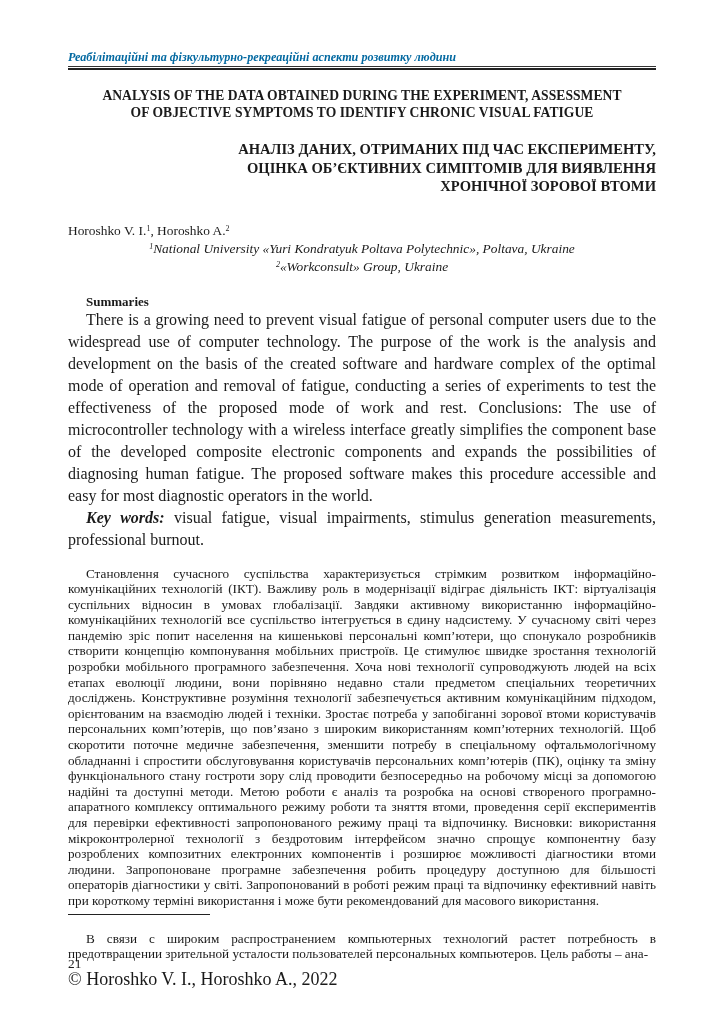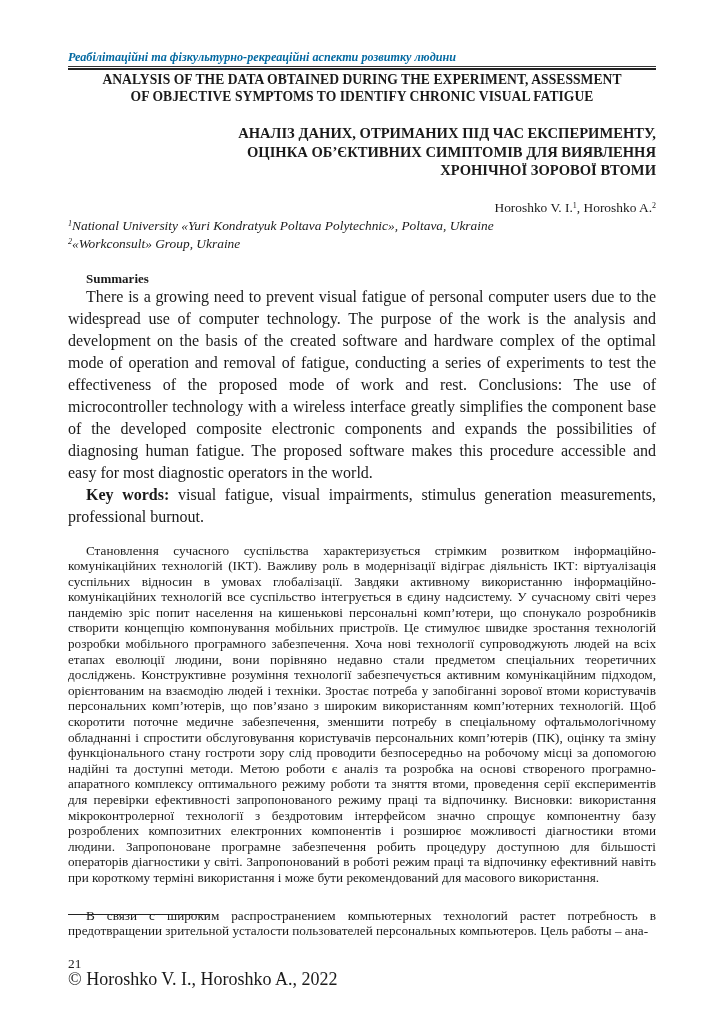--- a/index.html
+++ b/index.html
@@ -41,41 +41,42 @@
       height: 1px;
       background: #333;
     }
     .header-rule .thick {
       position: absolute;
       left: 0; right: 0; top: 2px;
       height: 2px;
       background: #222;
     }
     .title-en {
+      margin-top: 16px;
       text-align: center;
       font-weight: bold;
       font-size: 13.6px;
       line-height: 17px;
       letter-spacing: 0.05px;
     }
     .title-ua {
       margin-top: 19px;
       text-align: right;
       font-weight: bold;
       font-size: 14.6px;
       line-height: 18.5px;
     }
     .authors {
-      margin-top: 19px;
-      text-align: right;
+      margin-top: 26px;
+      text-align: left;
       font-size: 13.4px;
       line-height: 18px;
     }
     .affil {
-      text-align: left;
+      text-align: center;
       font-style: italic;
       font-size: 13.4px;
       line-height: 18.5px;
     }
     sup {
       font-size: 8px;
       vertical-align: top;
       position: relative;
       top: -2px;
     }
@@ -97,20 +98,21 @@
       text-align: justify;
       text-indent: 18px;
       margin: 0;
     }
     .para.cyr {
       line-height: 15.6px;
       font-size: 13.2px;
     }
     .kw-label {
       font-weight: bold;
+      font-style: italic;
       margin-top: 17px;
     }
     .gap-sm { height: 15px; }
     .gap-md { height: 22px; }
     .footnote-rule {
       position: absolute;
       left: 68px;
       top: 914px;
       width: 142px;
       height: 1px;

